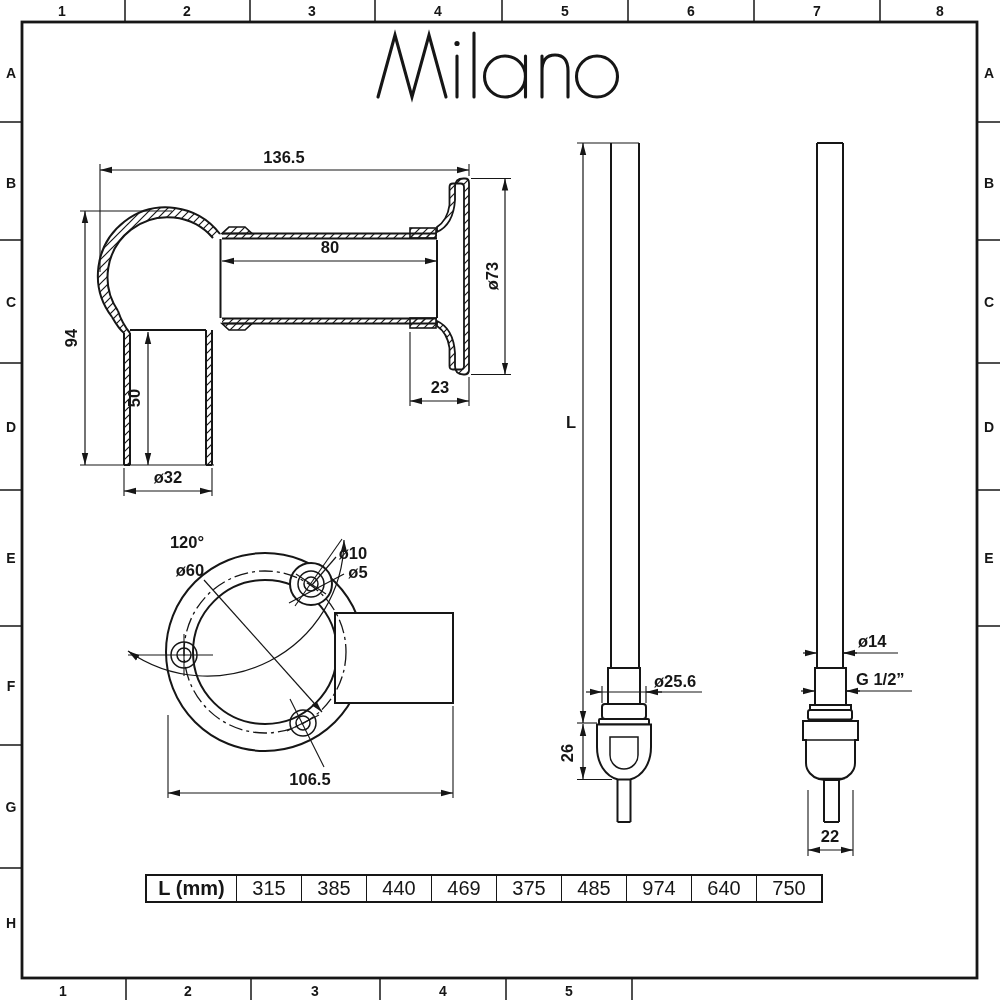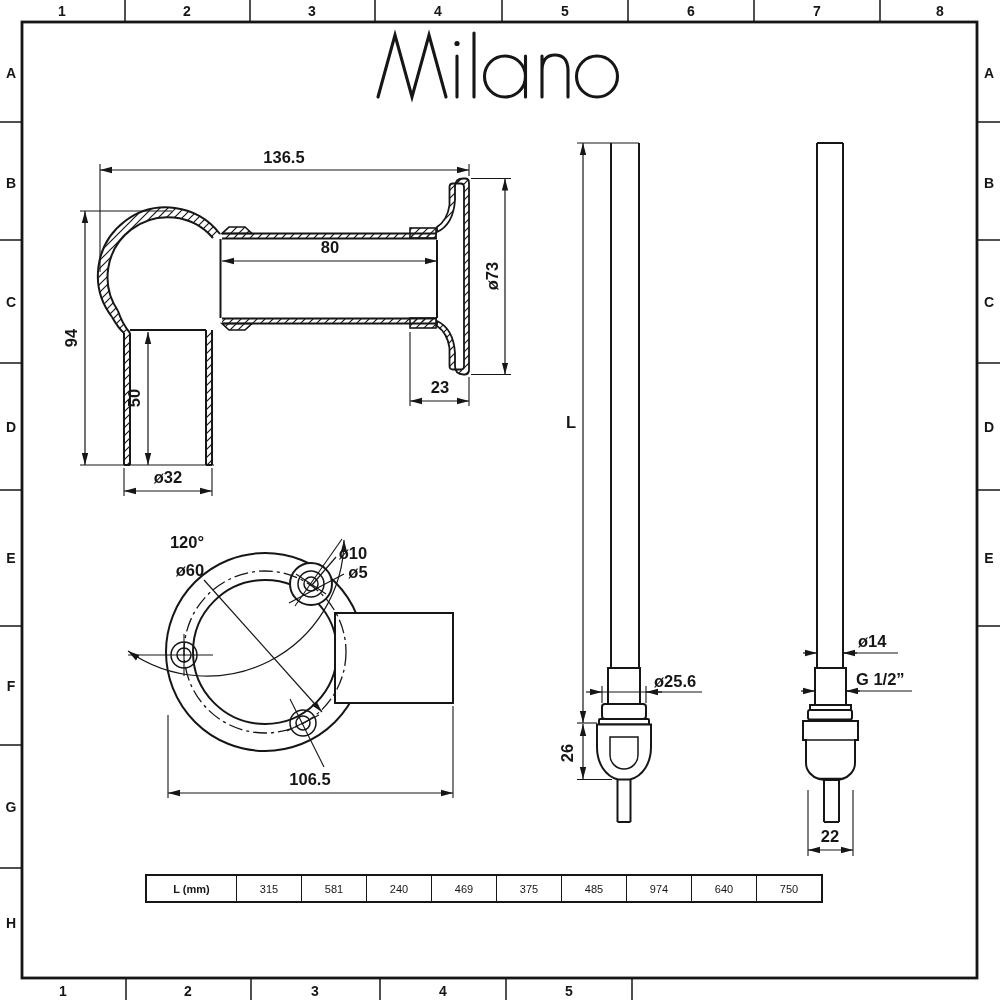--- a/index.html
+++ b/index.html
@@ -13,21 +13,21 @@
   .dash{stroke:#161616;stroke-width:1.3;fill:none;stroke-dasharray:14 4 3 4;}
   .white{fill:#ffffff;}
   .dimtxt{font:700 16.5px "Liberation Sans",sans-serif;fill:#161616;}
   .gridtxt{font:700 14px "Liberation Sans",sans-serif;fill:#161616;}
   .frame{stroke:#161616;stroke-width:2.8;fill:none;}
   .logostroke{stroke:#161616;stroke-width:3.1;fill:none;stroke-linecap:round;}
   
   #spec-table{position:absolute;left:145px;top:874px;border-collapse:collapse;
               table-layout:fixed;}
   #spec-table th,#spec-table td{border:1.6px solid #161616;height:25px;padding:0;
-              text-align:center;vertical-align:middle;font-size:11px;background:#fff;}
+              text-align:center;vertical-align:middle;font-size:20px;background:#fff;}
   #spec-table th{font-weight:700;width:89px;}
   #spec-table td{font-weight:400;width:64px;}
   #spec-table{border:2.4px solid #161616;}
 </style>
 </head>
 <body>
 
 <div id="sheet">
 <svg width="1000" height="1000" viewBox="0 0 1000 1000">
   <defs>
@@ -308,22 +308,22 @@
     <line class="dim" x1="808" y1="850" x2="853" y2="850" marker-start="url(#arr)" marker-end="url(#arr)"></line>
     <text class="dimtxt" x="830" y="842" text-anchor="middle">22</text>
   </g>
 </svg>
 
 <table id="spec-table">
   <tbody>
     <tr>
       <th>L (mm)</th>
       <td>315</td>
-      <td>581</td>
-      <td>240</td>
+      <td>385</td>
+      <td>440</td>
       <td>469</td>
       <td>375</td>
       <td>485</td>
       <td>974</td>
       <td>640</td>
       <td>750</td>
     </tr>
   </tbody>
 </table>
 </div>

